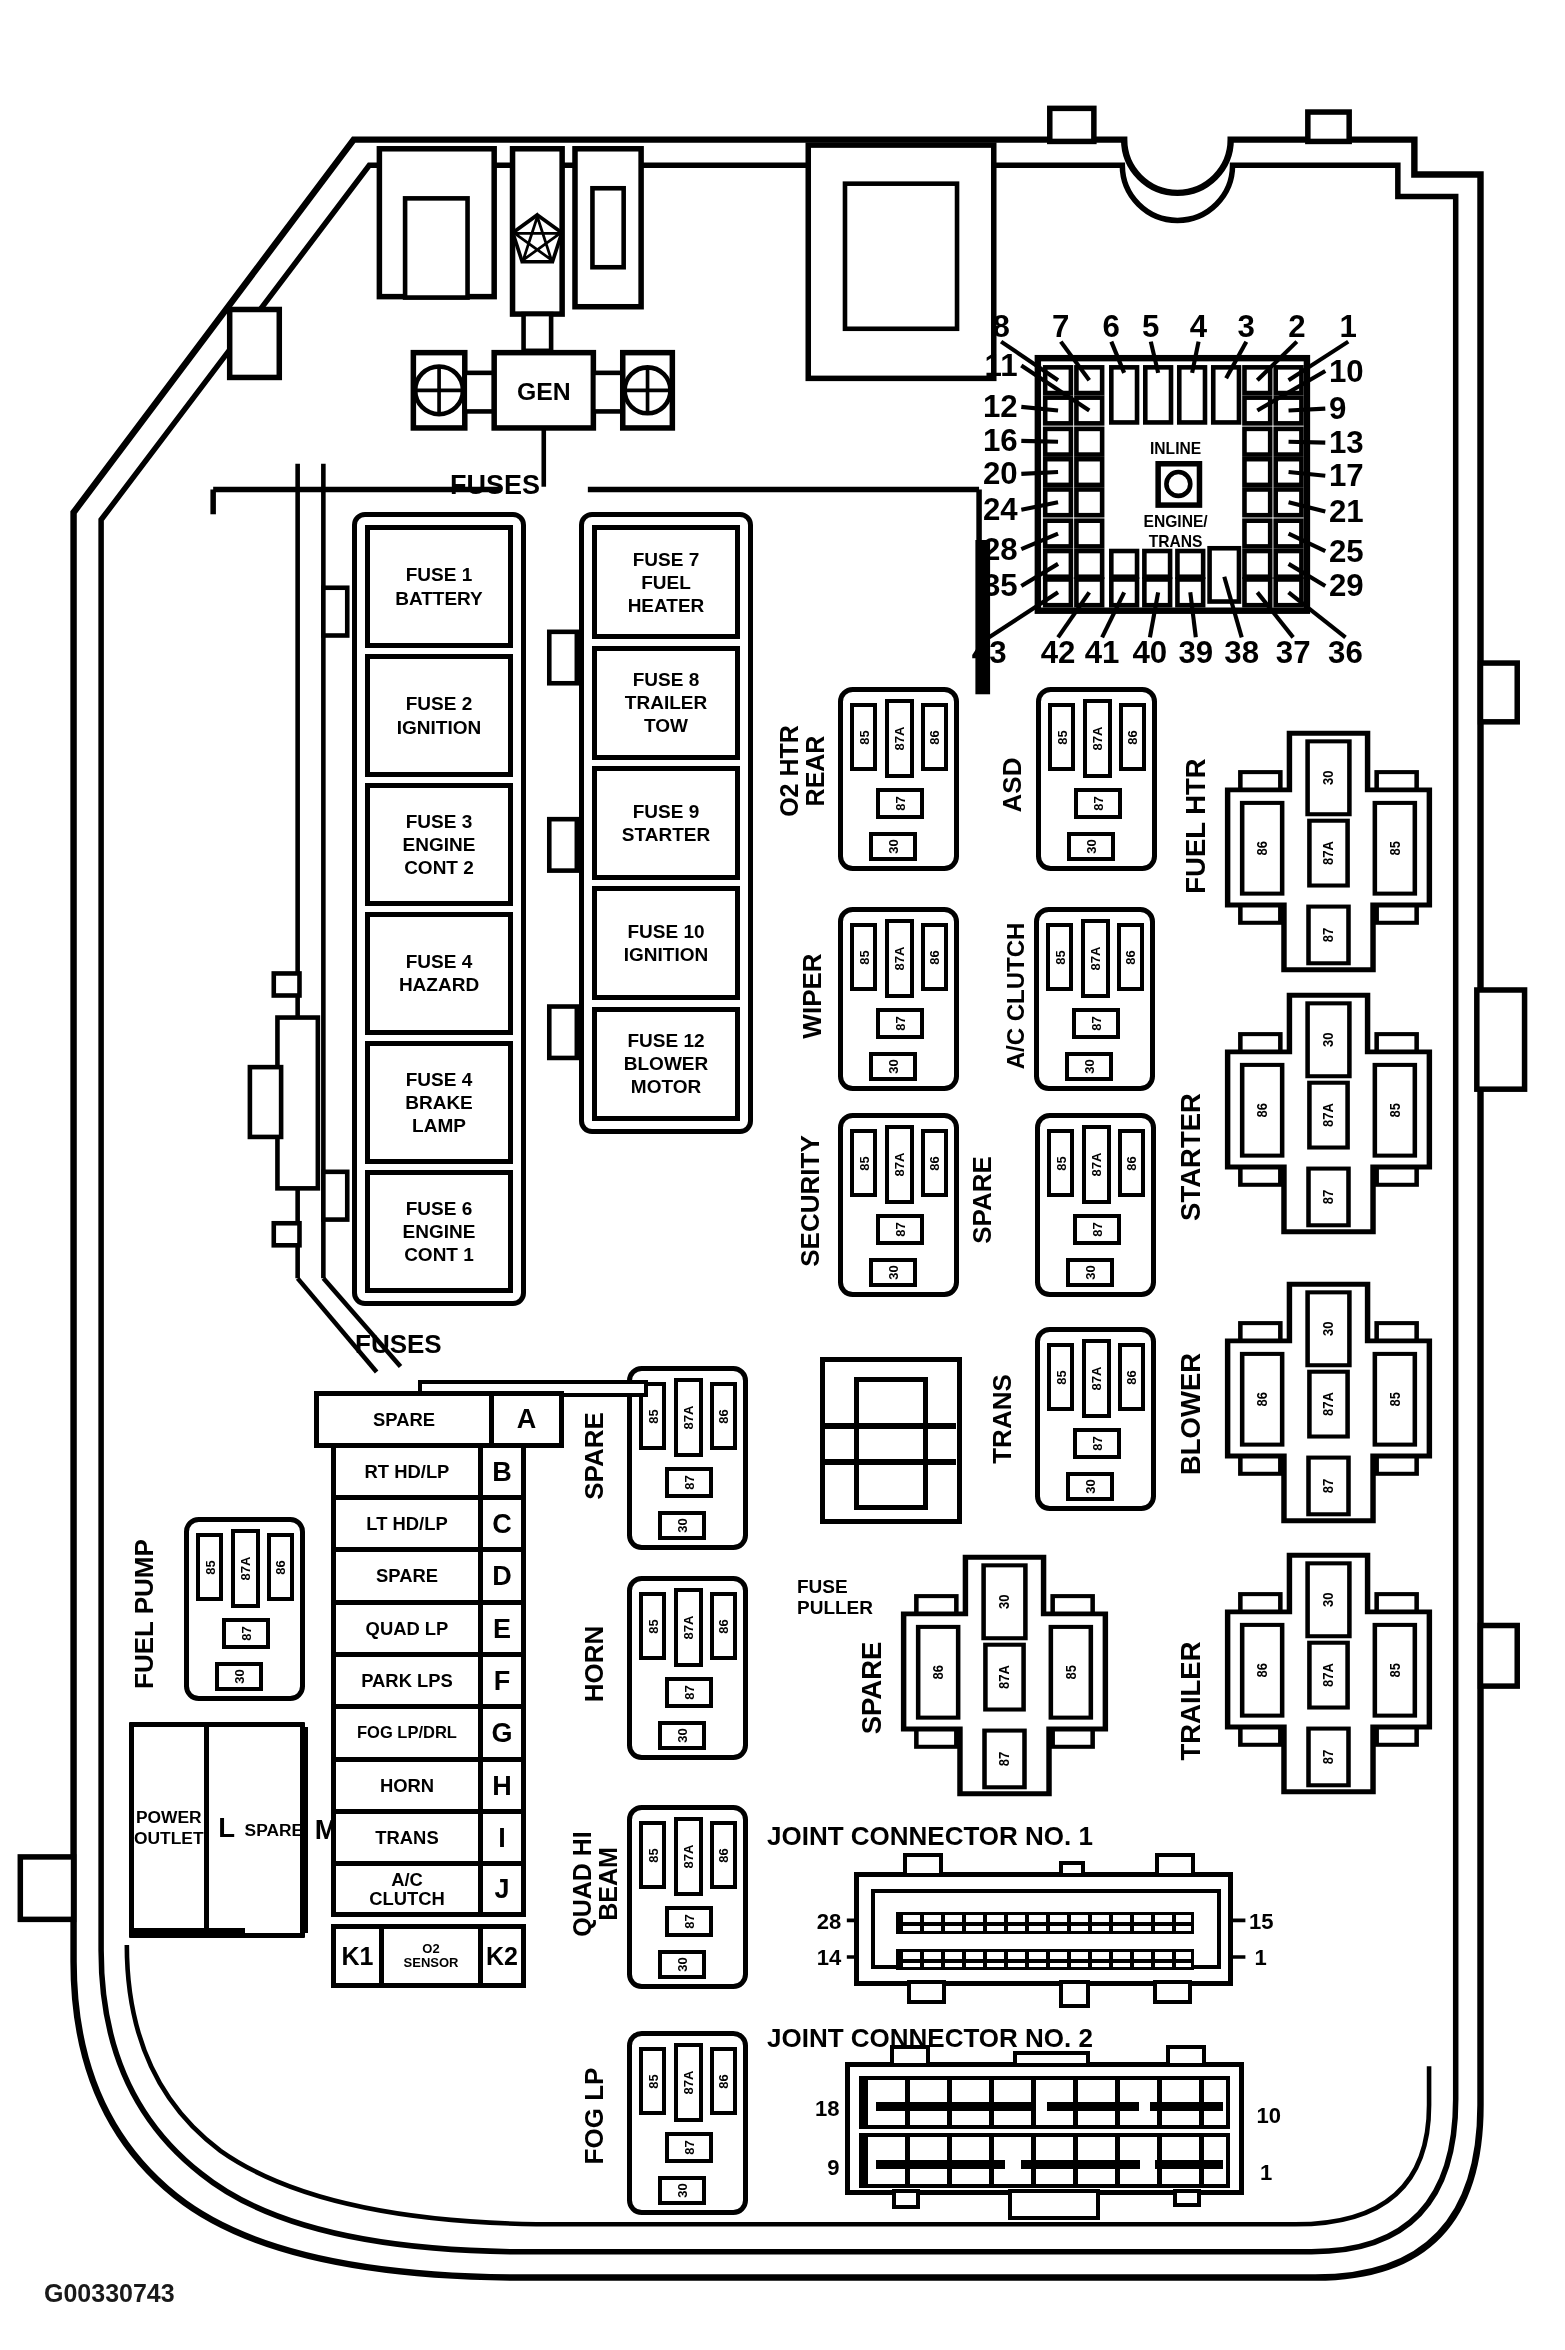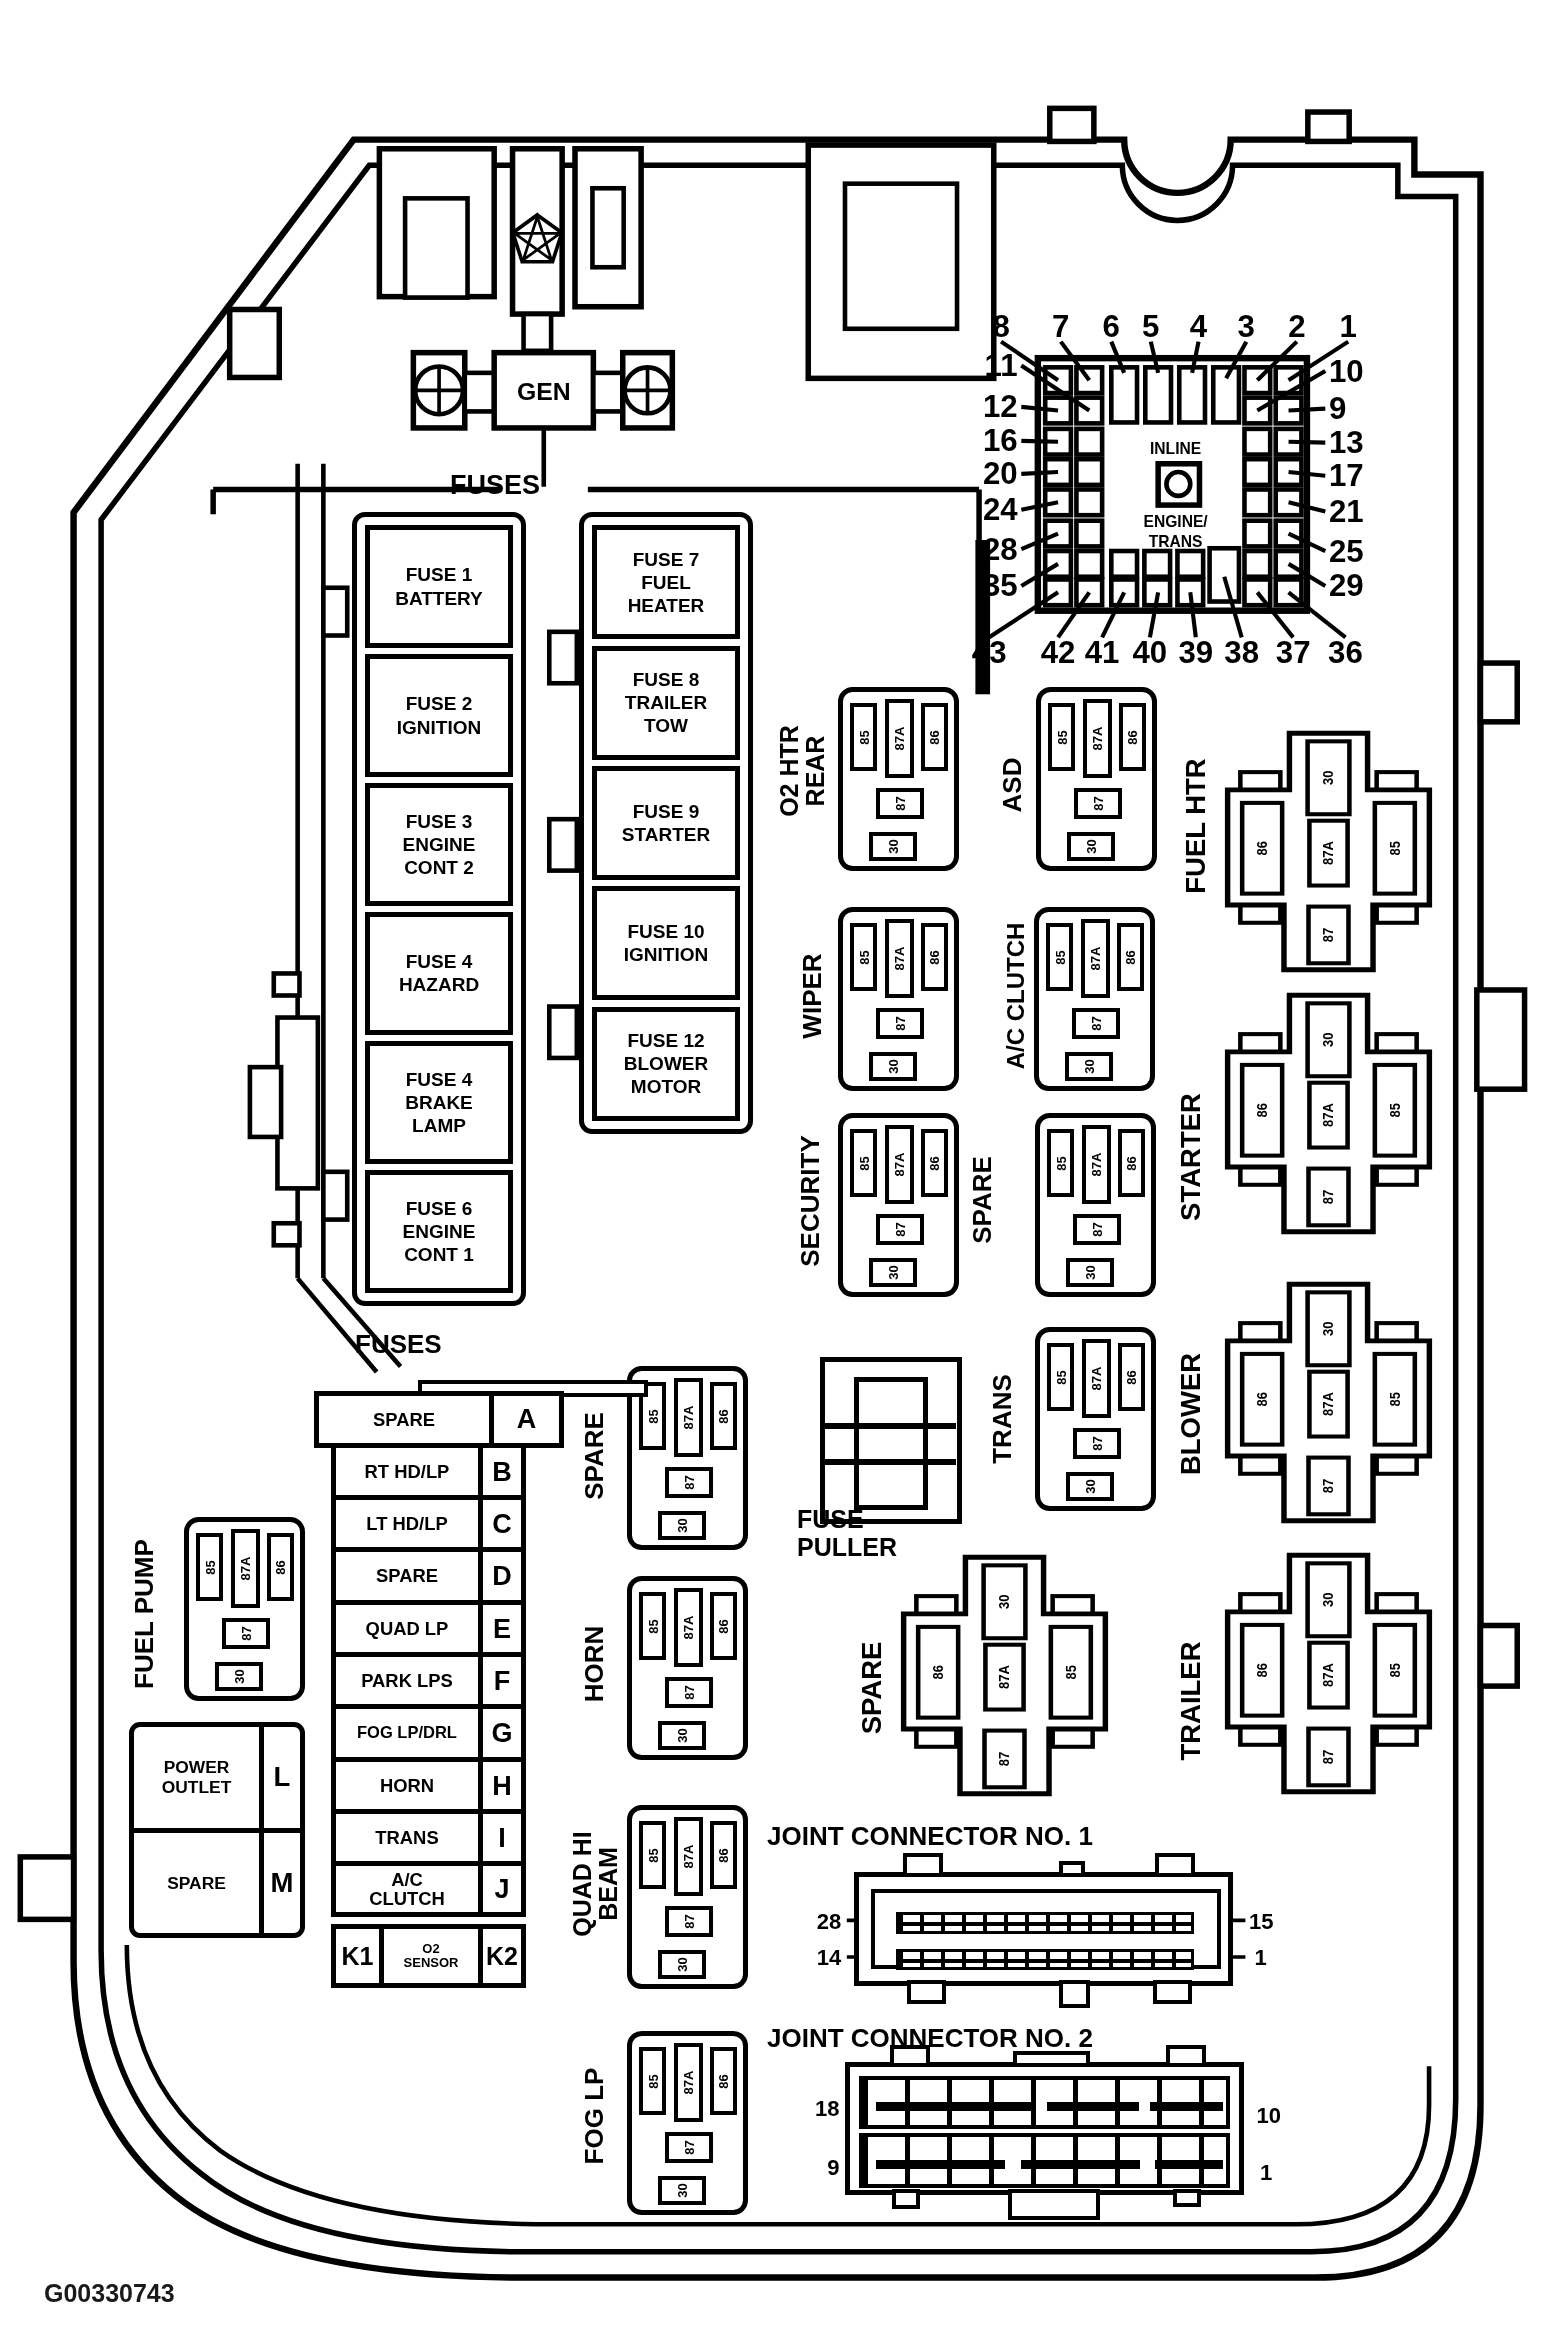--- a/index.html
+++ b/index.html
@@ -599,21 +599,21 @@
   <div class="vlabel" style="left:1191px;top:1157px;font-size:27.5px">STARTER</div>
   <div class="vlabel" style="left:1191px;top:1414px;font-size:27.5px">BLOWER</div>
   <div class="vlabel" style="left:1191px;top:1701px;font-size:27.5px">TRAILER</div>
   <div class="vlabel" style="left:872px;top:1688px;font-size:27.5px">SPARE</div>
 
   <div class="abs box" style="left:820px;top:1357px;width:142px;height:167px">
     <div class="abs" style="left:28.5px;top:14.7px;width:74px;height:133px;border:5.5px solid #000;background:#fff"></div>
     <div class="abs" style="left:0;top:61px;width:131px;height:5.5px;background:#000"></div>
     <div class="abs" style="left:0;top:97px;width:131px;height:5.5px;background:#000"></div>
   </div>
-  <div class="hlabel" style="left:797px;top:1505px;width:184px;font-size:25px">FUSE
+  <div class="hlabel" style="left:797px;top:1576px;width:184px;font-size:19px">FUSE
 PULLER</div>
 
   <div class="hlabel" style="left:355px;top:1330px;width:184px;font-size:26px">FUSES</div>
   <div class="abs box" style="left:418px;top:1380px;width:230px;height:16.5px;border-width:4.6px"></div>
 
   <div class="row" style="left:314px;top:1391px;width:250px;height:57px">
     <div class="lab">SPARE</div>
     <div class="let" style="width:70px">A</div>
   </div>
   <div class="row" style="left:331px;top:1443px;width:195px;height:58px">
@@ -653,21 +653,21 @@
 CLUTCH</div>
     <div class="let">J</div>
   </div>
   <div class="row" style="left:331px;top:1924px;width:195px;height:64px">
     <div class="let" style="width:48px;border-left:none;border-right:5.5px solid #000;font-size:25px">K1</div>
     <div class="lab" style="font-size:13px">O2
 SENSOR</div>
     <div class="let" style="font-size:25px">K2</div>
   </div>
 
-  <div class="abs box" style="left:129px;top:1722px;width:176px;height:216px;border-radius:11px;display:flex;flex-direction:column">
+  <div class="abs box" style="left:129px;top:1722px;width:176px;height:216px;border-radius:1px;display:flex;flex-direction:row">
     <div class="orow" style="flex:1;border-bottom:5.5px solid #000">
       <div class="lab">POWER
 OUTLET</div>
       <div class="let">L</div>
     </div>
     <div class="orow" style="flex:1">
       <div class="lab">SPARE</div>
       <div class="let">M</div>
     </div>
   </div>

